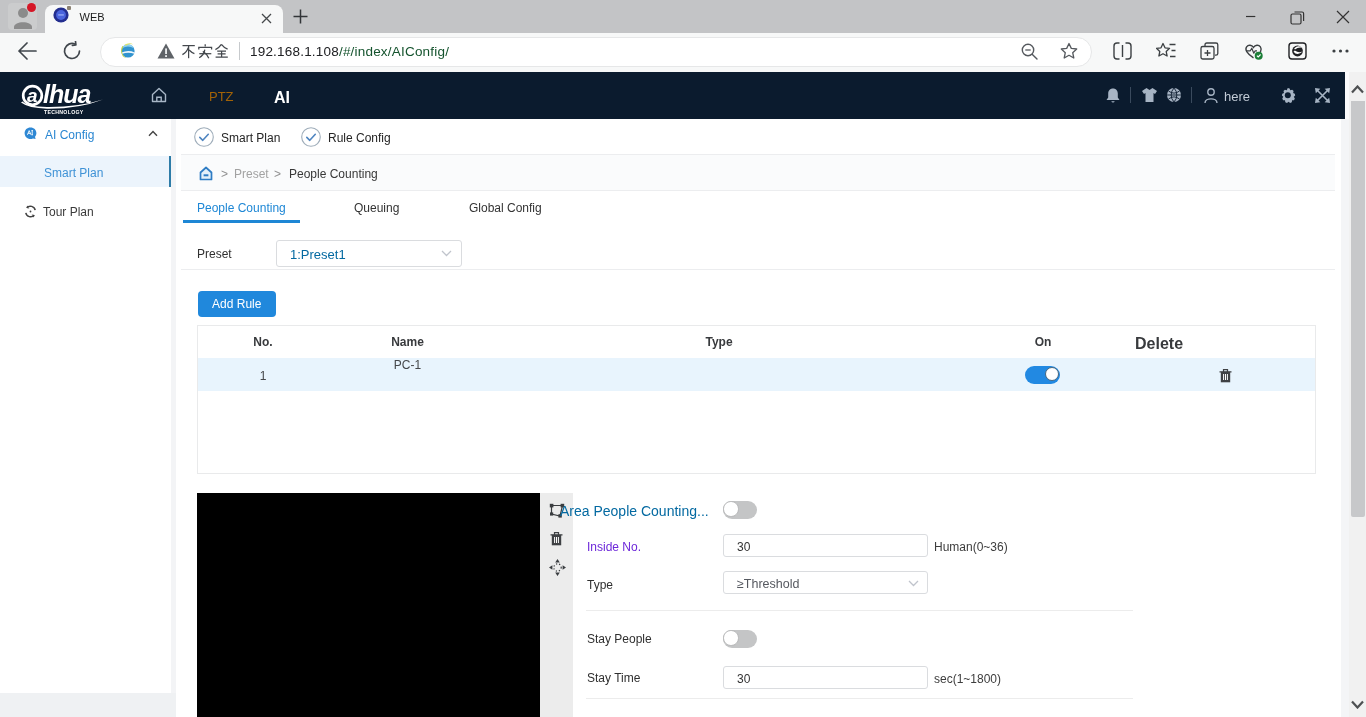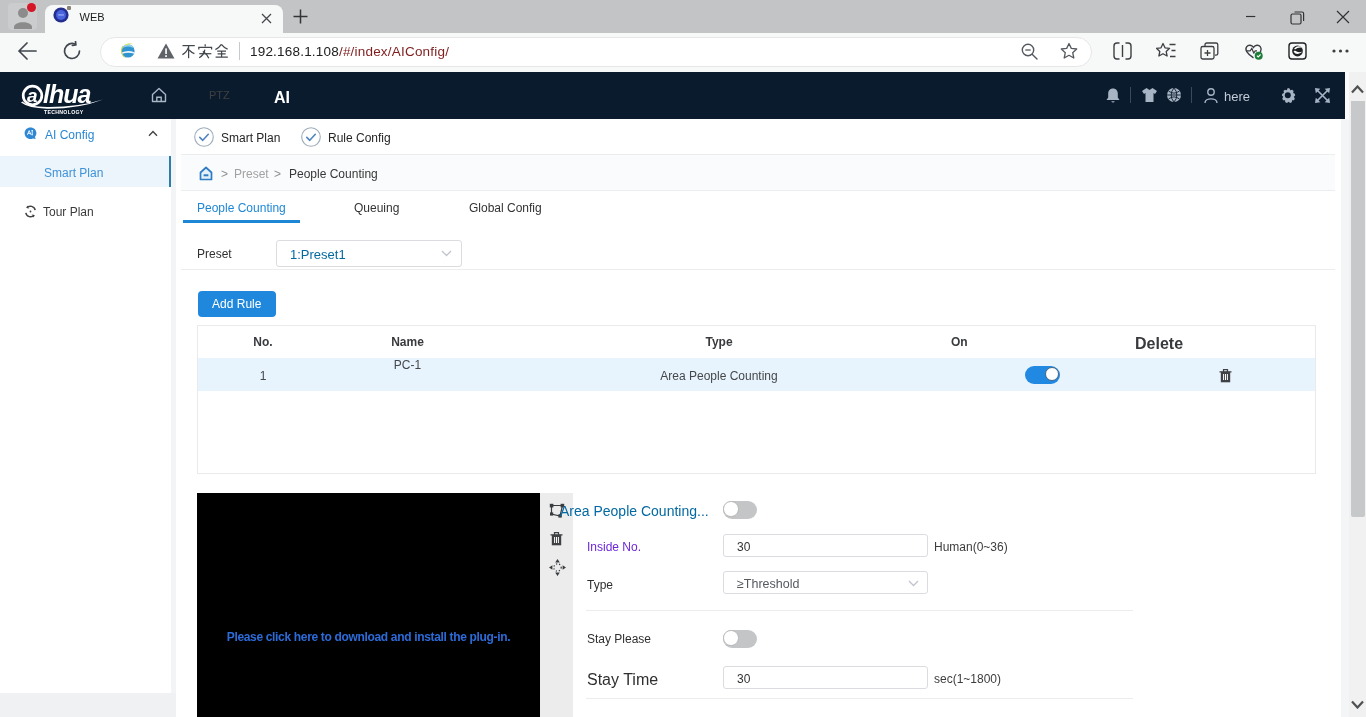--- a/index.html
+++ b/index.html
@@ -17,21 +17,21 @@
   #pill { left:100px; top:37px; width:992px; height:30px; background:#ffffff; border:1px solid #e6e7e8; border-radius:15px; }
   #url { left:250px; top:43.5px; font-size:13.5px; color:#202124; letter-spacing:0.2px; }
 
   
   #apphdr { left:0; top:72px; width:1345px; height:47px; background:#0b1b2e; }
   #wrapper { left:0; top:119px; width:1349px; height:574px; background:#ffffff; }
   #card { left:176px; top:119px; width:1165px; height:598px; background:#ffffff; }
   #sidebrd { left:170.5px; top:119px; width:5px; height:598px; background:#f3f4f6; }
   #rgutter { left:1341px; top:119px; width:8px; height:598px; background:#f4f5f7; }
   .hline { height:1px; background:#ecedef; }
-  .navtxt { font-size:11px; color:#404040; }
+  .navtxt { font-size:13px; color:#a16207; }
 
   
   #sp-item { left:0; top:156px; width:168.5px; height:31px; background:#ecf4fc; }
   #sp-bar { left:168.5px; top:156px; width:2.5px; height:31px; background:#2e7ca8; }
   .bold { font-weight:bold; }
 
   
   .inputbox { background:#fff; border:1px solid #dadcdf; border-radius:3px; }
   .toggle-off { width:34px; height:17.5px; border-radius:9px; background:#c4c5c6; }
   .toggle-off .knob { position:absolute; left:0px; top:0px; width:15.5px; height:15.5px; border-radius:50%; background:#fff; border:1px solid #b5b6b7; }
@@ -73,21 +73,21 @@
   <svg class="abs" style="left:1290px;top:9.5px;" width="15" height="15" viewBox="0 0 15 15">
     <rect x="1" y="4" width="10" height="10" rx="1.5" fill="none" stroke="#333" stroke-width="1.2"></rect>
     <path d="M4.5 2 L12 2 Q13.6 2 13.6 3.6 L13.6 11" fill="none" stroke="#333" stroke-width="1.2"></path>
   </svg>
   <svg class="abs" style="left:1335.5px;top:9.5px;" width="14" height="14" viewBox="0 0 14 14">
     <path d="M1 1 L13 13 M13 1 L1 13" stroke="#333" stroke-width="1.2"></path>
   </svg>
 
   <div class="abs" id="toolbar"></div>
   <div class="abs" id="pill"></div>
-  <div class="abs" id="url">192.168.1.108<span style="color:#7f1d1d;">/#/index/AIConfig/</span></div>
+  <div class="abs" id="url">192.168.1.108<span style="color:#14532d;">/#/index/AIConfig/</span></div>
 
   <svg class="abs" style="left:17px;top:42px;" width="20" height="18" viewBox="0 0 20 18">
     <path d="M10 1 L2 9 L10 17 M2 9 L19 9" fill="none" stroke="#40464c" stroke-width="1.7" stroke-linecap="round" stroke-linejoin="round"></path>
   </svg>
 
   <svg class="abs" style="left:62px;top:41px;" width="20" height="20" viewBox="0 0 20 20">
     <path d="M17.5 10 A7.5 7.5 0 1 1 13.2 3.2" fill="none" stroke="#40464c" stroke-width="1.7" stroke-linecap="round"></path>
     <path d="M13.5 0.5 L13.9 4 L10.4 4.4" fill="none" stroke="#40464c" stroke-width="1.7" stroke-linecap="round" stroke-linejoin="round"></path>
   </svg>
 
@@ -281,38 +281,36 @@
     <path d="M1 1 L5.5 5.5 L10 1" fill="none" stroke="#c0c4cc" stroke-width="1.3"></path>
   </svg>
   <div class="abs hline" style="left:181px;top:269px;width:1154px;"></div>
 
   <div class="abs" style="left:197.5px;top:290.5px;width:78.5px;height:26px;background:#2088dc;border-radius:4px;color:#fff;font-size:12px;text-align:center;line-height:26px;">Add Rule</div>
 
   <div class="abs" style="left:197px;top:324.5px;width:1119px;height:149px;border:1px solid #e9eaeb;background:#fff;"></div>
   <div class="abs bold" style="left:198px;top:334.5px;width:130px;text-align:center;font-size:12px;color:#383a3d;">No.</div>
   <div class="abs bold" style="left:328px;top:334.5px;width:159px;text-align:center;font-size:12px;color:#383a3d;">Name</div>
   <div class="abs bold" style="left:487px;top:334.5px;width:464px;text-align:center;font-size:12px;color:#383a3d;">Type</div>
-  <div class="abs bold" style="left:951px;top:334.5px;width:184px;font-size:12px;color:#383a3d;">On</div>
+  <div class="abs bold" style="left:951px;top:334.5px;width:184px;text-align:center;font-size:12px;color:#383a3d;">On</div>
   <div class="abs bold" style="left:1135px;top:334.5px;width:181px;text-align:left;font-size:16px;color:#383a3d;">Delete</div>
   <div class="abs" style="left:198px;top:358px;width:1117px;height:33px;background:#e8f4fd;"></div>
   <div class="abs" style="left:198px;top:369px;width:130px;text-align:center;font-size:12px;color:#45474a;">1</div>
   <div class="abs" style="left:328px;top:358px;width:159px;text-align:center;font-size:12px;color:#45474a;">PC-1</div>
-  <div class="abs" style="left:487px;top:369px;width:464px;text-align:center;font-size:12px;color:#45474a;">Area People Counting</div>
 
   <div class="abs" style="left:1025px;top:366px;width:35px;height:18px;border-radius:9px;background:#2289e2;"></div>
   <div class="abs" style="left:1044.5px;top:366.5px;width:14px;height:14px;border-radius:50%;background:#fff;border:1.8px solid #47677f;"></div>
 
   <svg class="abs" style="left:1219px;top:368.5px;" width="13" height="14" viewBox="0 0 13 14">
     <path d="M0.5 2.8 L12.5 2.8 M4.5 2.5 L4.5 0.7 L8.5 0.7 L8.5 2.5" fill="none" stroke="#3f4144" stroke-width="1.2"></path>
     <path d="M1.8 2.8 L1.8 13.3 L11.2 13.3 L11.2 2.8 Z" fill="#3f4144"></path>
     <path d="M4.6 5 L4.6 11 M6.5 5 L6.5 11 M8.4 5 L8.4 11" stroke="#fff" stroke-width="1"></path>
   </svg>
 
   <div class="abs" style="left:197px;top:493px;width:343px;height:224px;background:#000;"></div>
-  <div class="abs" style="left:197px;top:630px;width:343px;text-align:center;font-size:12px;font-weight:bold;letter-spacing:-0.33px;color:#2c6bd9;">Please click here to download and install the plug-in.</div>
 
   <div class="abs" style="left:540px;top:493px;width:33px;height:224px;background:#ececec;"></div>
   <svg class="abs" style="left:549px;top:503px;" width="16" height="16" viewBox="0 0 16 16">
     <path d="M2.5 2.5 L13.5 2.5 L11 13 L2.5 11 Z" fill="none" stroke="#3a3d40" stroke-width="1.2"></path>
     <rect x="0.8" y="0.8" width="3.6" height="3.6" fill="#3a3d40"></rect>
     <rect x="11.6" y="0.8" width="3.6" height="3.6" fill="#3a3d40"></rect>
     <rect x="9.4" y="11.2" width="3.4" height="3.4" fill="#3a3d40"></rect>
     <rect x="1" y="9.4" width="3.2" height="3.2" fill="#3a3d40"></rect>
   </svg>
   <svg class="abs" style="left:550px;top:532px;" width="13" height="14" viewBox="0 0 13 14">
@@ -336,26 +334,26 @@
   <div class="abs" style="left:934px;top:539.5px;font-size:12px;color:#3d3d3d;">Human(0~36)</div>
 
   <div class="abs" style="left:587px;top:578px;font-size:12px;color:#2f2f2f;">Type</div>
   <div class="abs inputbox" style="left:723px;top:571px;width:205px;height:23px;"></div>
   <div class="abs" style="left:737px;top:577px;font-size:12.5px;color:#55585f;">≥Threshold</div>
   <svg class="abs" style="left:908px;top:580px;" width="11" height="7" viewBox="0 0 11 7">
     <path d="M1 1 L5.5 5.5 L10 1" fill="none" stroke="#c0c4cc" stroke-width="1.3"></path>
   </svg>
   <div class="abs divider" style="left:586px;top:610px;width:547px;"></div>
 
-  <div class="abs" style="left:587px;top:631.5px;font-size:12px;color:#2f2f2f;">Stay Please</div>
+  <div class="abs" style="left:587px;top:631.5px;font-size:12px;color:#2f2f2f;">Stay People</div>
   <div class="abs toggle-off" style="left:723px;top:630px;">
       <span class="knob"></span>
     </div>
 
-  <div class="abs" style="left:587px;top:670.5px;font-size:16px;color:#2f2f2f;">Stay Time</div>
+  <div class="abs" style="left:587px;top:670.5px;font-size:12px;color:#2f2f2f;">Stay Time</div>
   <div class="abs inputbox" style="left:723px;top:666px;width:205px;height:23px;"></div>
   <div class="abs" style="left:737px;top:671.5px;font-size:12px;color:#333;">30</div>
   <div class="abs" style="left:934px;top:671.5px;font-size:12px;color:#3d3d3d;">sec(1~1800)</div>
   <div class="abs divider" style="left:586px;top:698px;width:547px;"></div>
 
   <div class="abs" style="left:0px;top:693px;width:176px;height:24px;background:#eff1f3;"></div>
 
   <div class="abs" style="left:1349px;top:72px;width:17px;height:645px;background:#f1f1f1;"></div>
   <svg class="abs" style="left:1351px;top:85px;" width="13" height="9" viewBox="0 0 13 9">
     <path d="M1 7.5 L6.5 1.5 L12 7.5" fill="none" stroke="#4e5052" stroke-width="2.2"></path>

